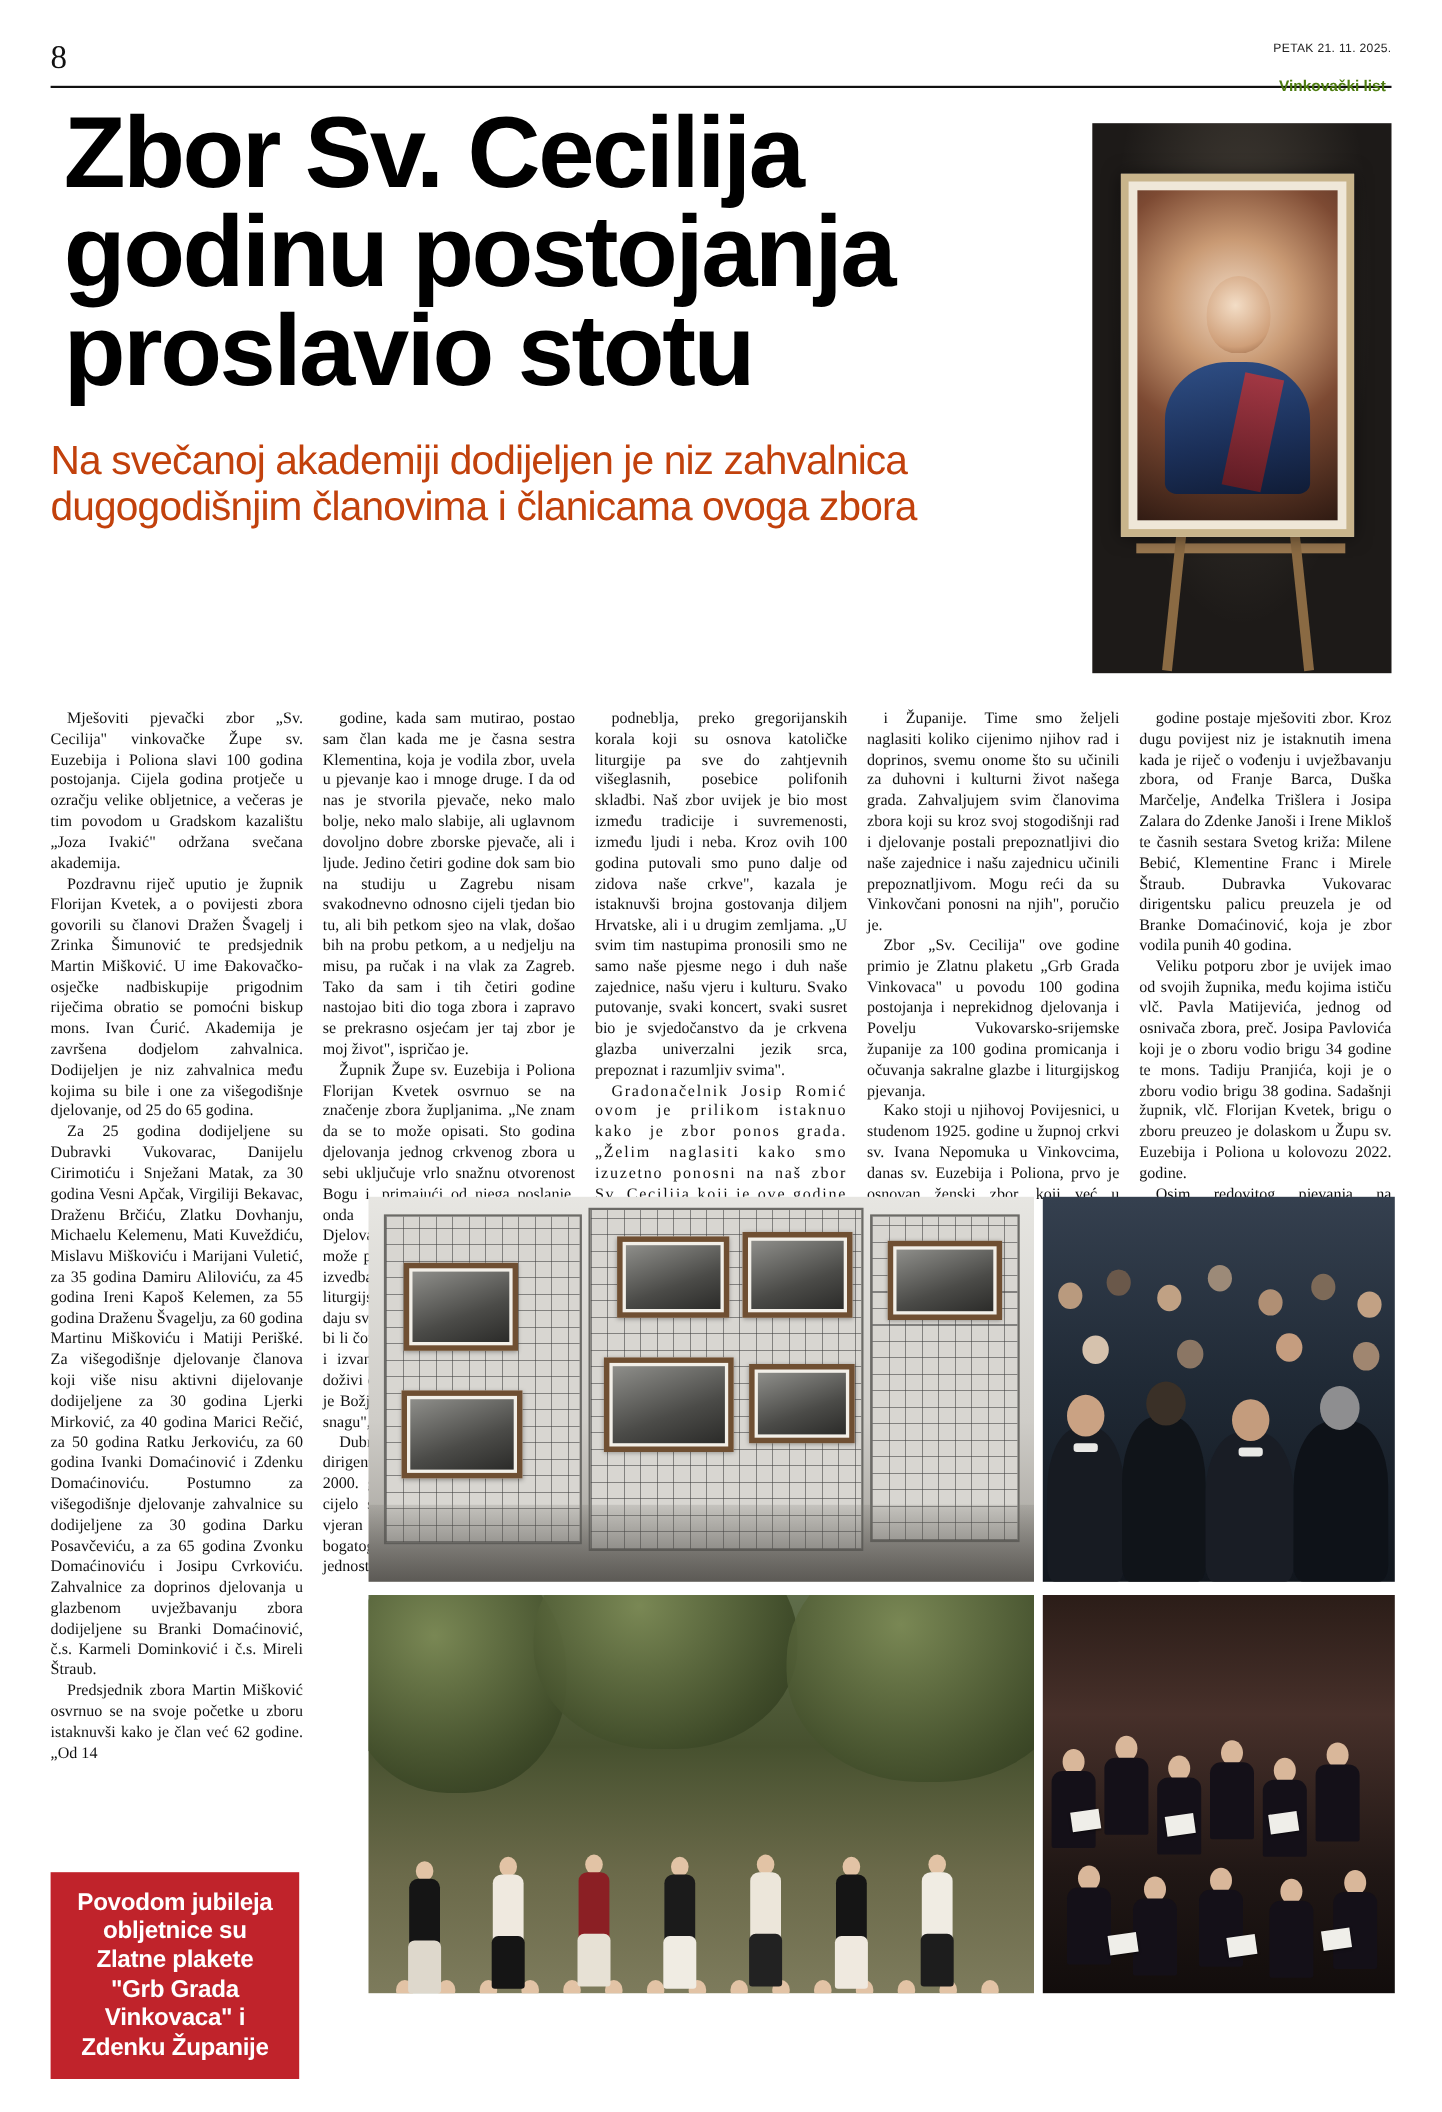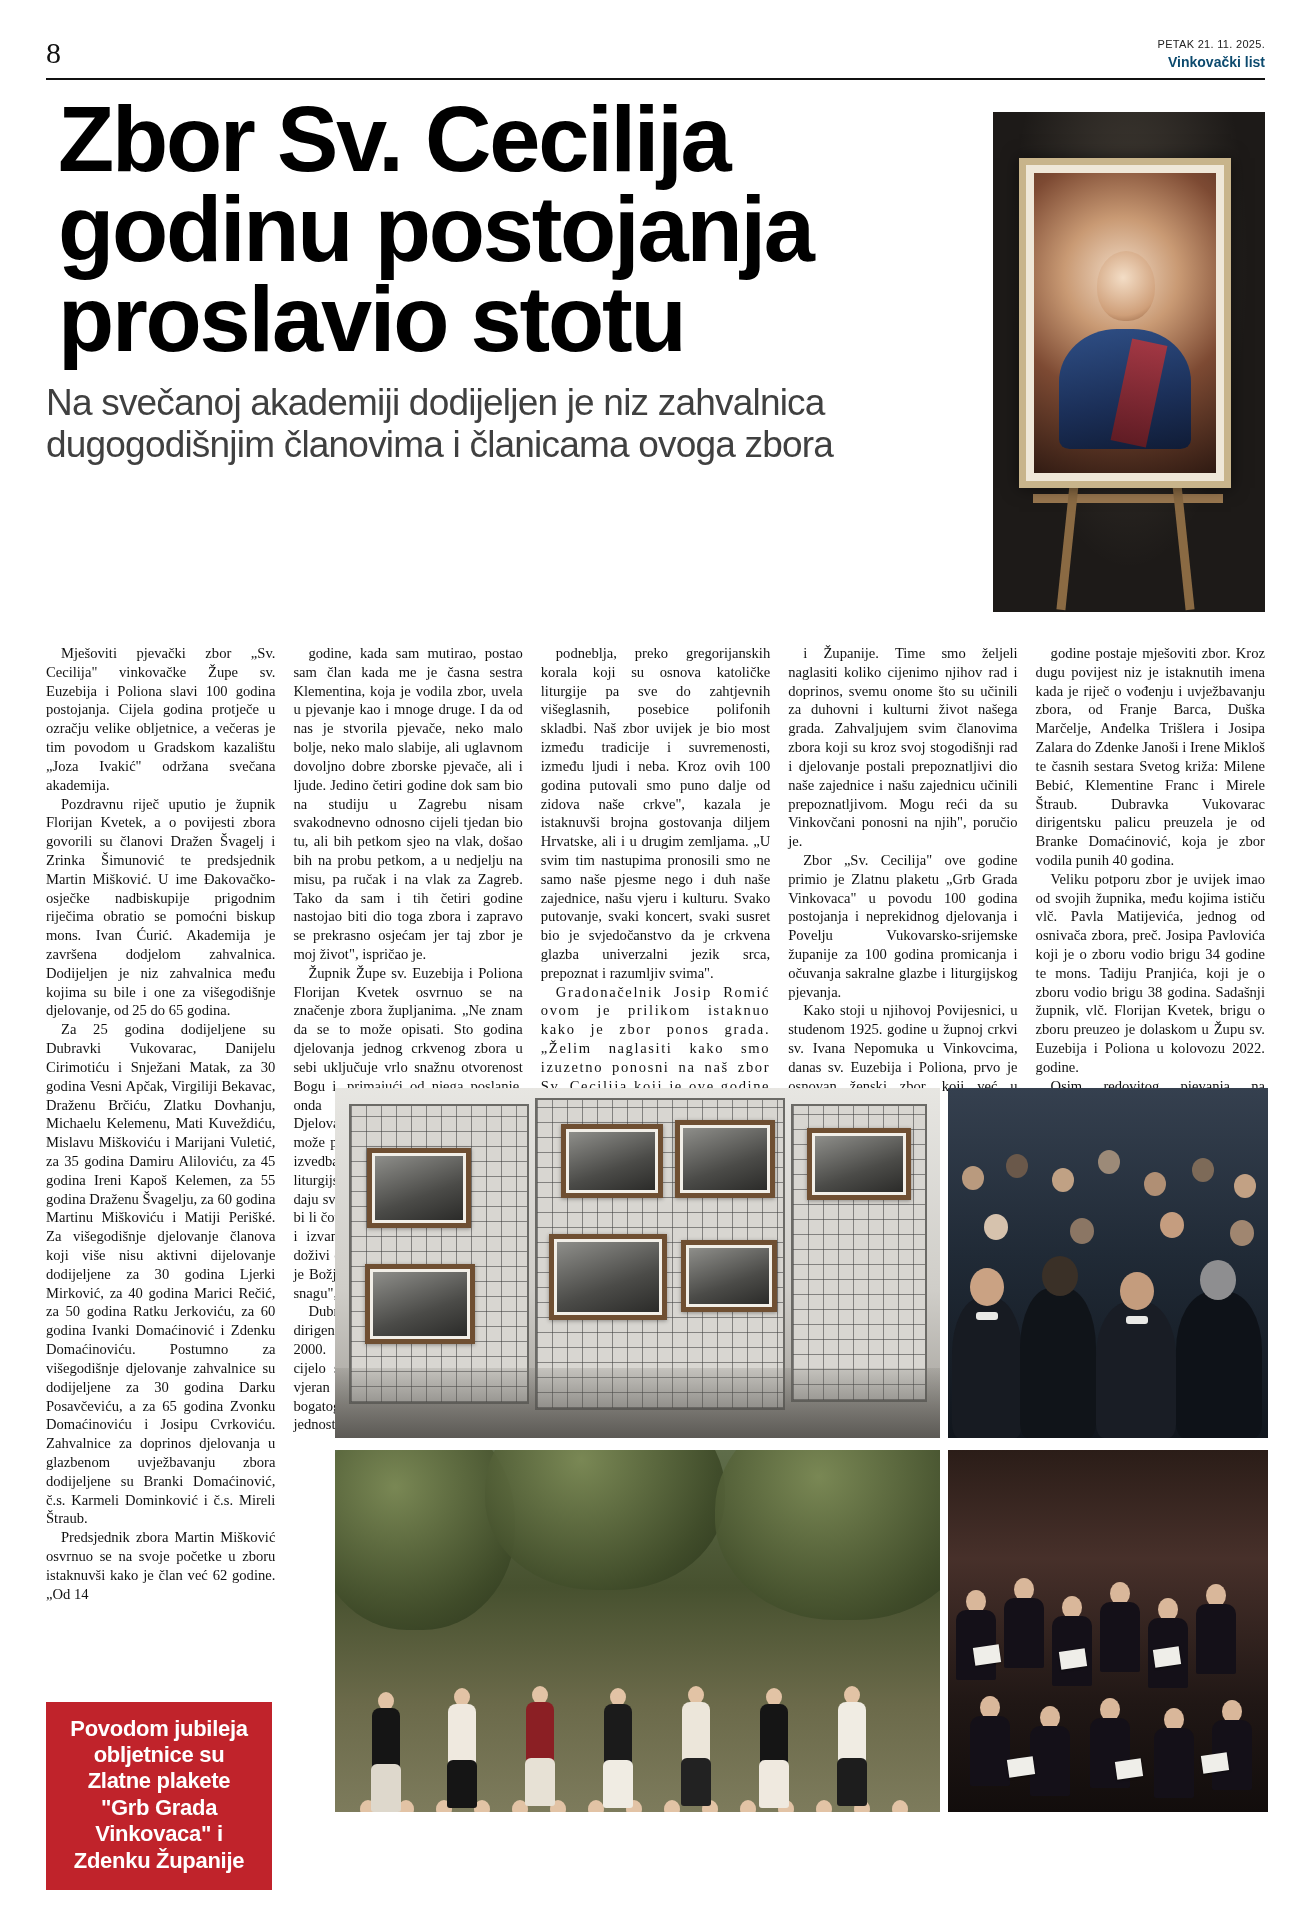--- a/index.html
+++ b/index.html
@@ -32,35 +32,35 @@
     position: absolute;
     left: 0; top: 2px;
     font-family: "Liberation Serif", serif;
     font-size: 30px;
     font-weight: 400;
     color: #111;
   }
   .masthead-right {
     position: absolute;
     right: 0; top: 4px;
-    text-align: right;
+    text-align: center;
     line-height: 1.25;
   }
   .masthead-date {
     font-family: "Liberation Sans", sans-serif;
     font-size: 11px;
     letter-spacing: .3px;
     color: #222;
   }
   .masthead-paper {
     font-family: "Liberation Sans", sans-serif;
     font-size: 14px;
     font-weight: 700;
-    color: #0c4a6e;
-    margin-top: 2px;
+    color: #4d7c0f;
+    margin-top: 18px;
   }
 
   
   .head-zone {
     position: relative;
     height: 540px;
   }
   .headline-block {
     width: 960px;
   }
@@ -73,22 +73,22 @@
     color: #000;
     margin: 12px;
   }
   .headline .l { display: block; }
   .subhead {
     font-family: "Liberation Sans", sans-serif;
     font-weight: 400;
     font-size: 37px;
     line-height: 1.12;
     letter-spacing: -0.8px;
-    color: #404040;
-    margin-top: 18px;
+    color: #c2410c;
+    margin-top: 34px;
     width: 970px;
   }
   .subhead .l { display: block; }
 
   .hero-photo {
     position: absolute;
     right: 0; top: 18px;
     width: 272px; height: 500px;
     background: #1d1a18;
     overflow: hidden;

